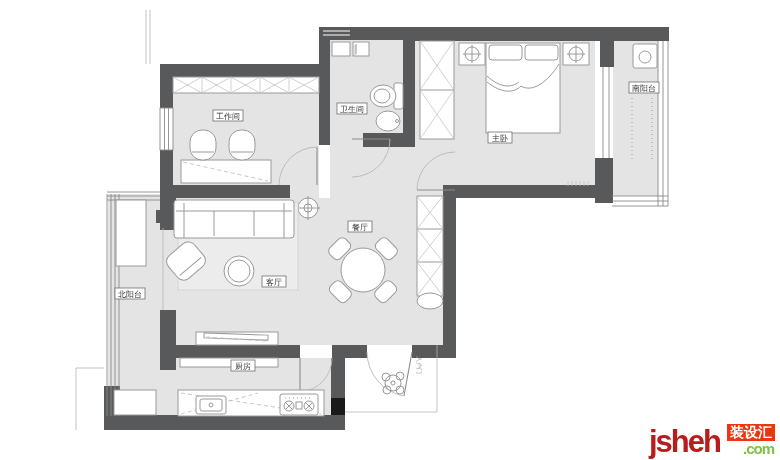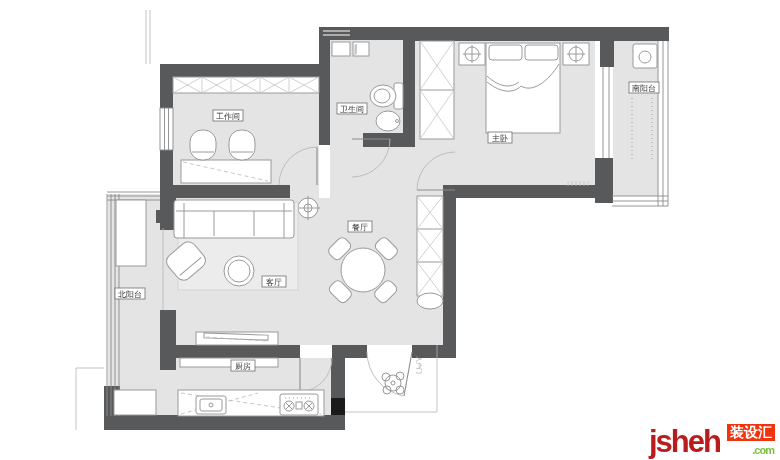--- a/index.html
+++ b/index.html
@@ -18,21 +18,21 @@
   .dash{stroke:#b9b9b9;stroke-width:.8;fill:none;stroke-dasharray:4 3;}
   .dot{stroke:#9a9a9a;stroke-width:1;fill:none;stroke-dasharray:1 3;}
   .thin{stroke:#b4b4b4;stroke-width:.8;fill:none;}
   .lblbox{fill:#ffffff;stroke:#6f6f6f;stroke-width:.8;}
   .lbltxt{font-family:"Liberation Sans",sans-serif;font-size:8px;fill:#333;text-anchor:middle;}
   .vtxt{font-family:"Liberation Sans",sans-serif;font-size:6px;fill:#999;}
   
   .watermark{position:absolute;right:5px;bottom:2px;width:126px;height:36px;}
   .wm-name{position:absolute;left:0;bottom:1px;font-weight:800;font-size:31px;line-height:1;
            color:#b91c1c;letter-spacing:-2px;font-family:"Liberation Sans",sans-serif;}
-  .wm-tld{position:absolute;right:1px;bottom:2px;font-weight:800;font-size:11px;line-height:1;
+  .wm-tld{position:absolute;right:1px;bottom:2px;font-weight:800;font-size:15px;line-height:1;
           color:#7dc242;font-family:"Liberation Sans",sans-serif;letter-spacing:-1px;}
   .wm-badge{position:absolute;right:0;top:2px;background:#f0350e;color:#fff;font-size:14px;
             font-weight:700;padding:1px 3px;line-height:1.1;}
 </style>
 </head>
 <body>
 
 <div class="stage">
 <svg width="780" height="460" viewBox="0 0 780 460">
 

